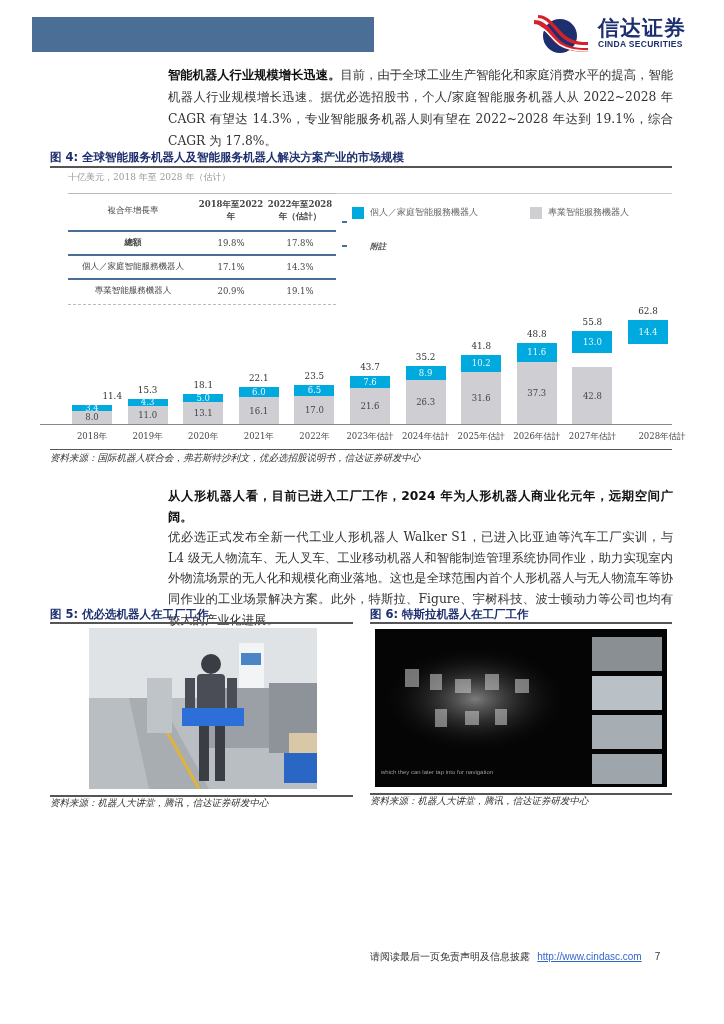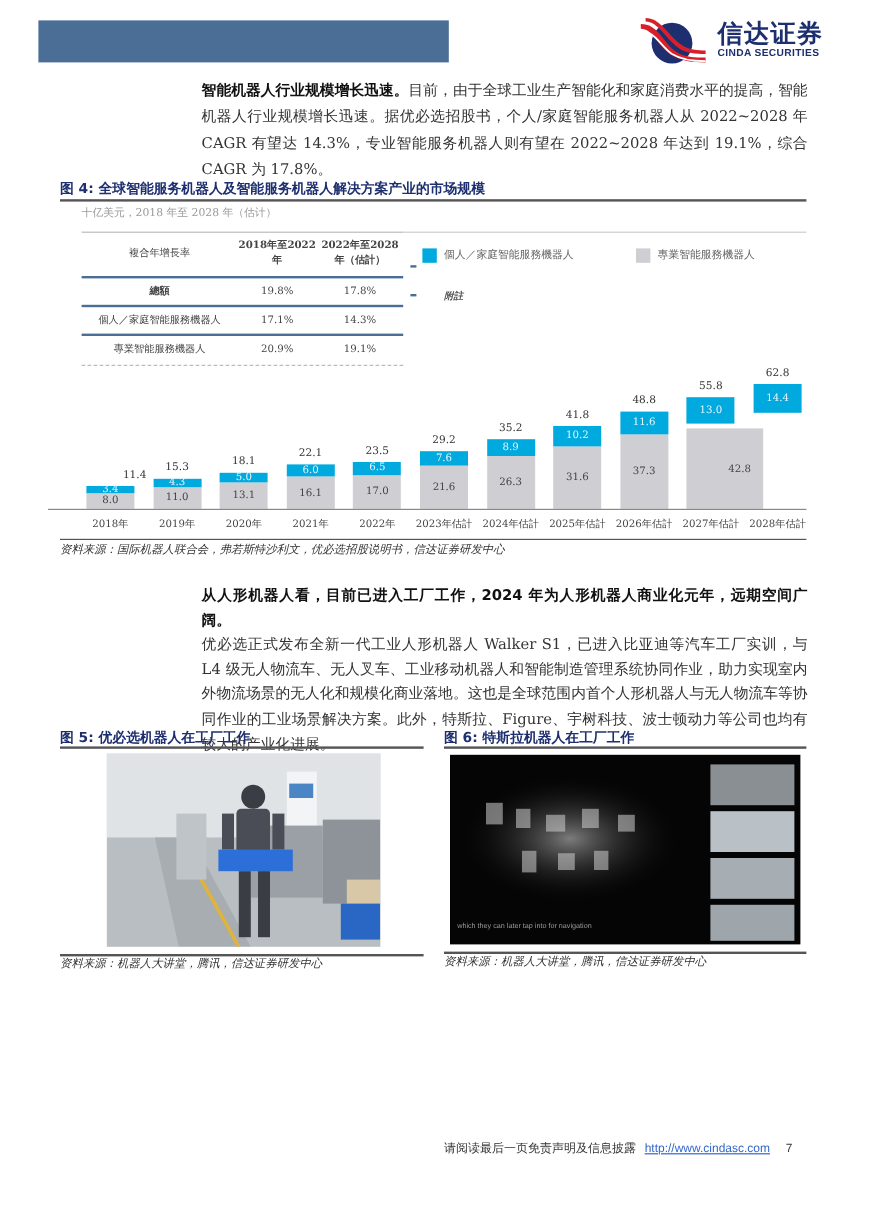--- a/index.html
+++ b/index.html
@@ -130,51 +130,51 @@
     <div class="bar" style="left: 232.4px; height: 39.01px;">
       <div class="seg seg-gray" style="bottom: 0px; height: 28.22px;">17.0</div>
       <div class="seg seg-blue" style="bottom: 28.22px; height: 10.79px;">6.5</div>
     </div>
     <div class="total" style="left: 222.4px; bottom: 43.01px;">23.5</div>
     <div class="xlab" style="left: 217.4px;">2022年</div>
     <div class="bar" style="left: 288px; height: 48.472px;">
       <div class="seg seg-gray" style="bottom: 0px; height: 35.856px;">21.6</div>
       <div class="seg seg-blue" style="bottom: 35.856px; height: 12.616px;">7.6</div>
     </div>
-    <div class="total" style="left: 278px; bottom: 52.472px;">29.2</div>
+    <div class="total" style="left: 278px; bottom: 52.472px;">43.7</div>
     <div class="xlab" style="left: 273px;">2023年估計</div>
     <div class="bar" style="left: 343.6px; height: 58.432px;">
       <div class="seg seg-gray" style="bottom: 0px; height: 43.658px;">26.3</div>
       <div class="seg seg-blue" style="bottom: 43.658px; height: 14.774px;">8.9</div>
     </div>
     <div class="total" style="left: 333.6px; bottom: 62.432px;">35.2</div>
     <div class="xlab" style="left: 328.6px;">2024年估計</div>
     <div class="bar" style="left: 399.2px; height: 69.388px;">
       <div class="seg seg-gray" style="bottom: 0px; height: 52.456px;">31.6</div>
       <div class="seg seg-blue" style="bottom: 52.456px; height: 16.932px;">10.2</div>
     </div>
     <div class="total" style="left: 389.2px; bottom: 73.388px;">41.8</div>
     <div class="xlab" style="left: 384.2px;">2025年估計</div>
     <div class="bar" style="left: 454.8px; height: 81.174px;">
       <div class="seg seg-gray" style="bottom: 0px; height: 61.918px;">37.3</div>
       <div class="seg seg-blue" style="bottom: 61.918px; height: 19.256px;">11.6</div>
     </div>
     <div class="total" style="left: 444.8px; bottom: 85.174px;">48.8</div>
     <div class="xlab" style="left: 439.8px;">2026年估計</div>
     <div class="bar" style="left: 510.4px; height: 92.628px;">
-      <div class="seg seg-gray" style="bottom: 0px; height: 67px; padding-left: 24px;">42.8</div>
+      <div class="seg seg-gray" style="bottom: 0px; height: 57px;">42.8</div>
       <div class="seg seg-blue" style="bottom: 71.048px; height: 21.58px;">13.0</div>
     </div>
     <div class="total" style="left: 500.4px; bottom: 96.628px;">55.8</div>
     <div class="xlab" style="left: 495.4px;">2027年估計</div>
     <div class="bar" style="left: 566px; height: 104.248px;">
       <div class="seg seg-blue" style="bottom: 80.344px; height: 23.904px;">14.4</div>
     </div>
     <div class="total" style="left: 556px; bottom: 108.248px;">62.8</div>
-    <div class="xlab" style="left: 551px; text-align: center;">2028年估計</div>
+    <div class="xlab" style="left: 565px; text-align: center;">2028年估計</div>
   </div>
 <div class="abs" style="left:40px; top:424px; width:632px; height:1px; background:#888;"></div>
 
 <div class="abs src" style="left:50px; top:452px;">资料来源：国际机器人联合会，弗若斯特沙利文，优必选招股说明书，信达证券研发中心</div>
 <div class="abs" style="left:50px; top:449px; width:622px; height:1px; background:#555;"></div>
 
 <div class="abs para para2" style="top:486px;">
   <b style="font-family:'DejaVu Sans','Liberation Sans',sans-serif;">从人形机器人看，目前已进入工厂工作，2024 年为人形机器人商业化元年，远期空间广阔。</b><br><span>优必选正式发布全新一代工业人形机器人 Walker S1，已进入比亚迪等汽车工厂实训，与 L4 级无人物流车、无人叉车、工业移动机器人和智能制造管理系统协同作业，助力实现室内外物流场景的无人化和规模化商业落地。这也是全球范围内首个人形机器人与无人物流车等协同作业的工业场景解决方案。此外，特斯拉、Figure、宇树科技、波士顿动力等公司也均有较大的产业化进展。</span>
 </div>
 

